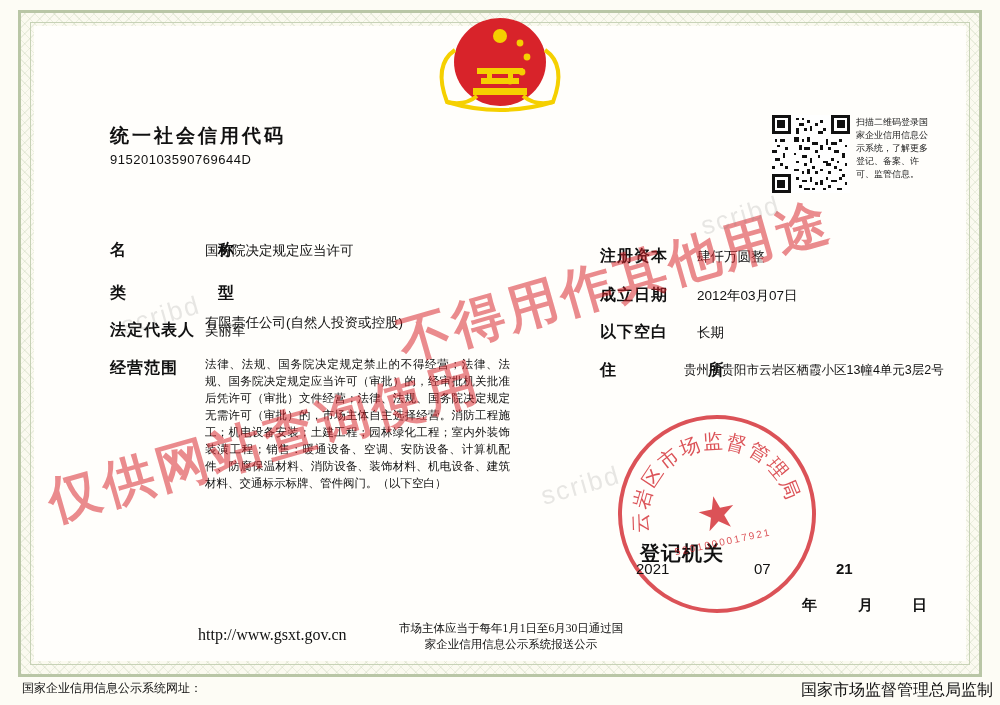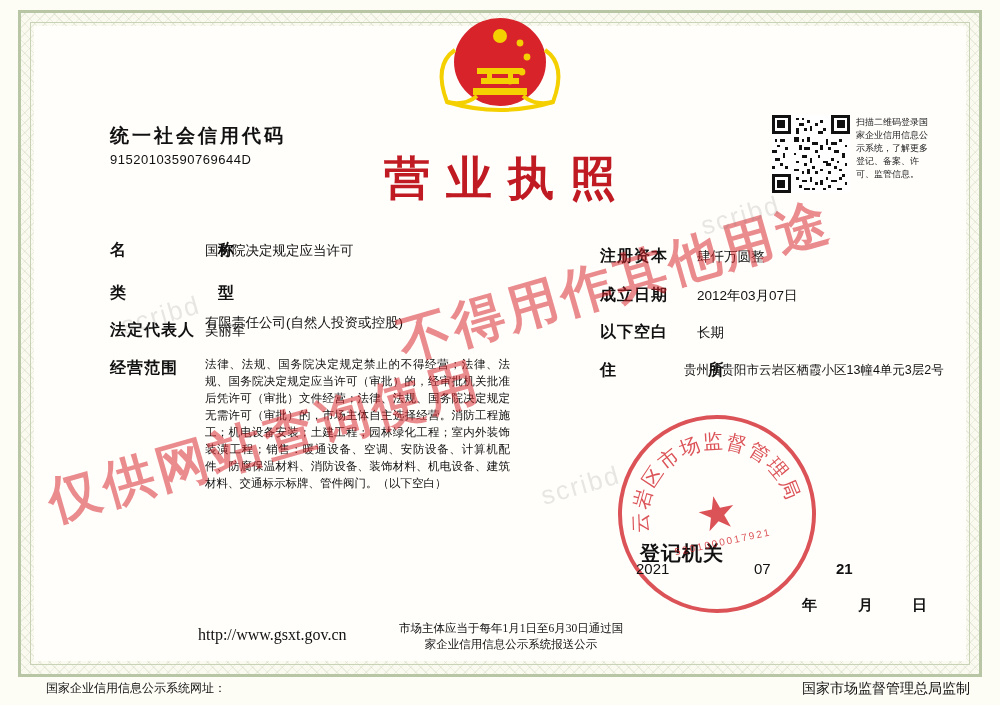--- a/index.html
+++ b/index.html
@@ -145,25 +145,25 @@
     position:absolute;left:396px;top:620px;width:230px;
     font-size:11.5px;line-height:16px;color:#111;text-align:center;
     font-family:Liberation Serif, serif;
   }
   .site-url{
     position:absolute;left:198px;top:626px;
     font-size:16px;color:#111;font-family:"Liberation Serif",serif;
   }
   .bottom-left{
     position:absolute;left:22px;top:680px;
-    font-size:12px;color:#111;margin-left:24px;
+    font-size:12px;color:#111;
   }
   .bottom-right{
-    position:absolute;right:30px;top:680px;
-    font-size:14px;color:#111;
+    position:absolute;right:7px;top:680px;
+    font-size:16px;color:#111;
   }
   
   .wm{
     position:absolute;pointer-events:none;
     color:rgba(214,32,40,.52);
     font-weight:bold;white-space:nowrap;
   }
   .wm1{
     left:40px;top:470px;font-size:52px;letter-spacing:4px;
     transform:rotate(-16deg);transform-origin:left top;
@@ -298,21 +298,20 @@
         <rect x="25" y="23" width="1" height="1"></rect>
         <rect x="27" y="25" width="1" height="1"></rect>
       <rect x="21" y="26" width="1" height="1"></rect>
         <rect x="24" y="27" width="2" height="1"></rect>
         <rect x="19" y="27" width="1" height="1"></rect>
       <rect x="26" y="22" width="1" height="1"></rect>
     </g>
   </svg>
   <div class="qr-note">扫描二维码登录国家企业信用信息公示系统，了解更多登记、备案、许可、监管信息。</div>
 
-  <div class="title">营业执照</div>
 
   <div class="field-label lbl-name">名　　称</div>
   <div class="field-value val-name">国务院决定规定应当许可</div>
 
   <div class="field-label lbl-type">类　　型</div>
   <div class="field-value val-type">有限责任公司(自然人投资或控股)</div>
 
   <div class="field-label lbl-rep">法定代表人</div>
   <div class="field-value val-rep">吴丽军</div>
 

